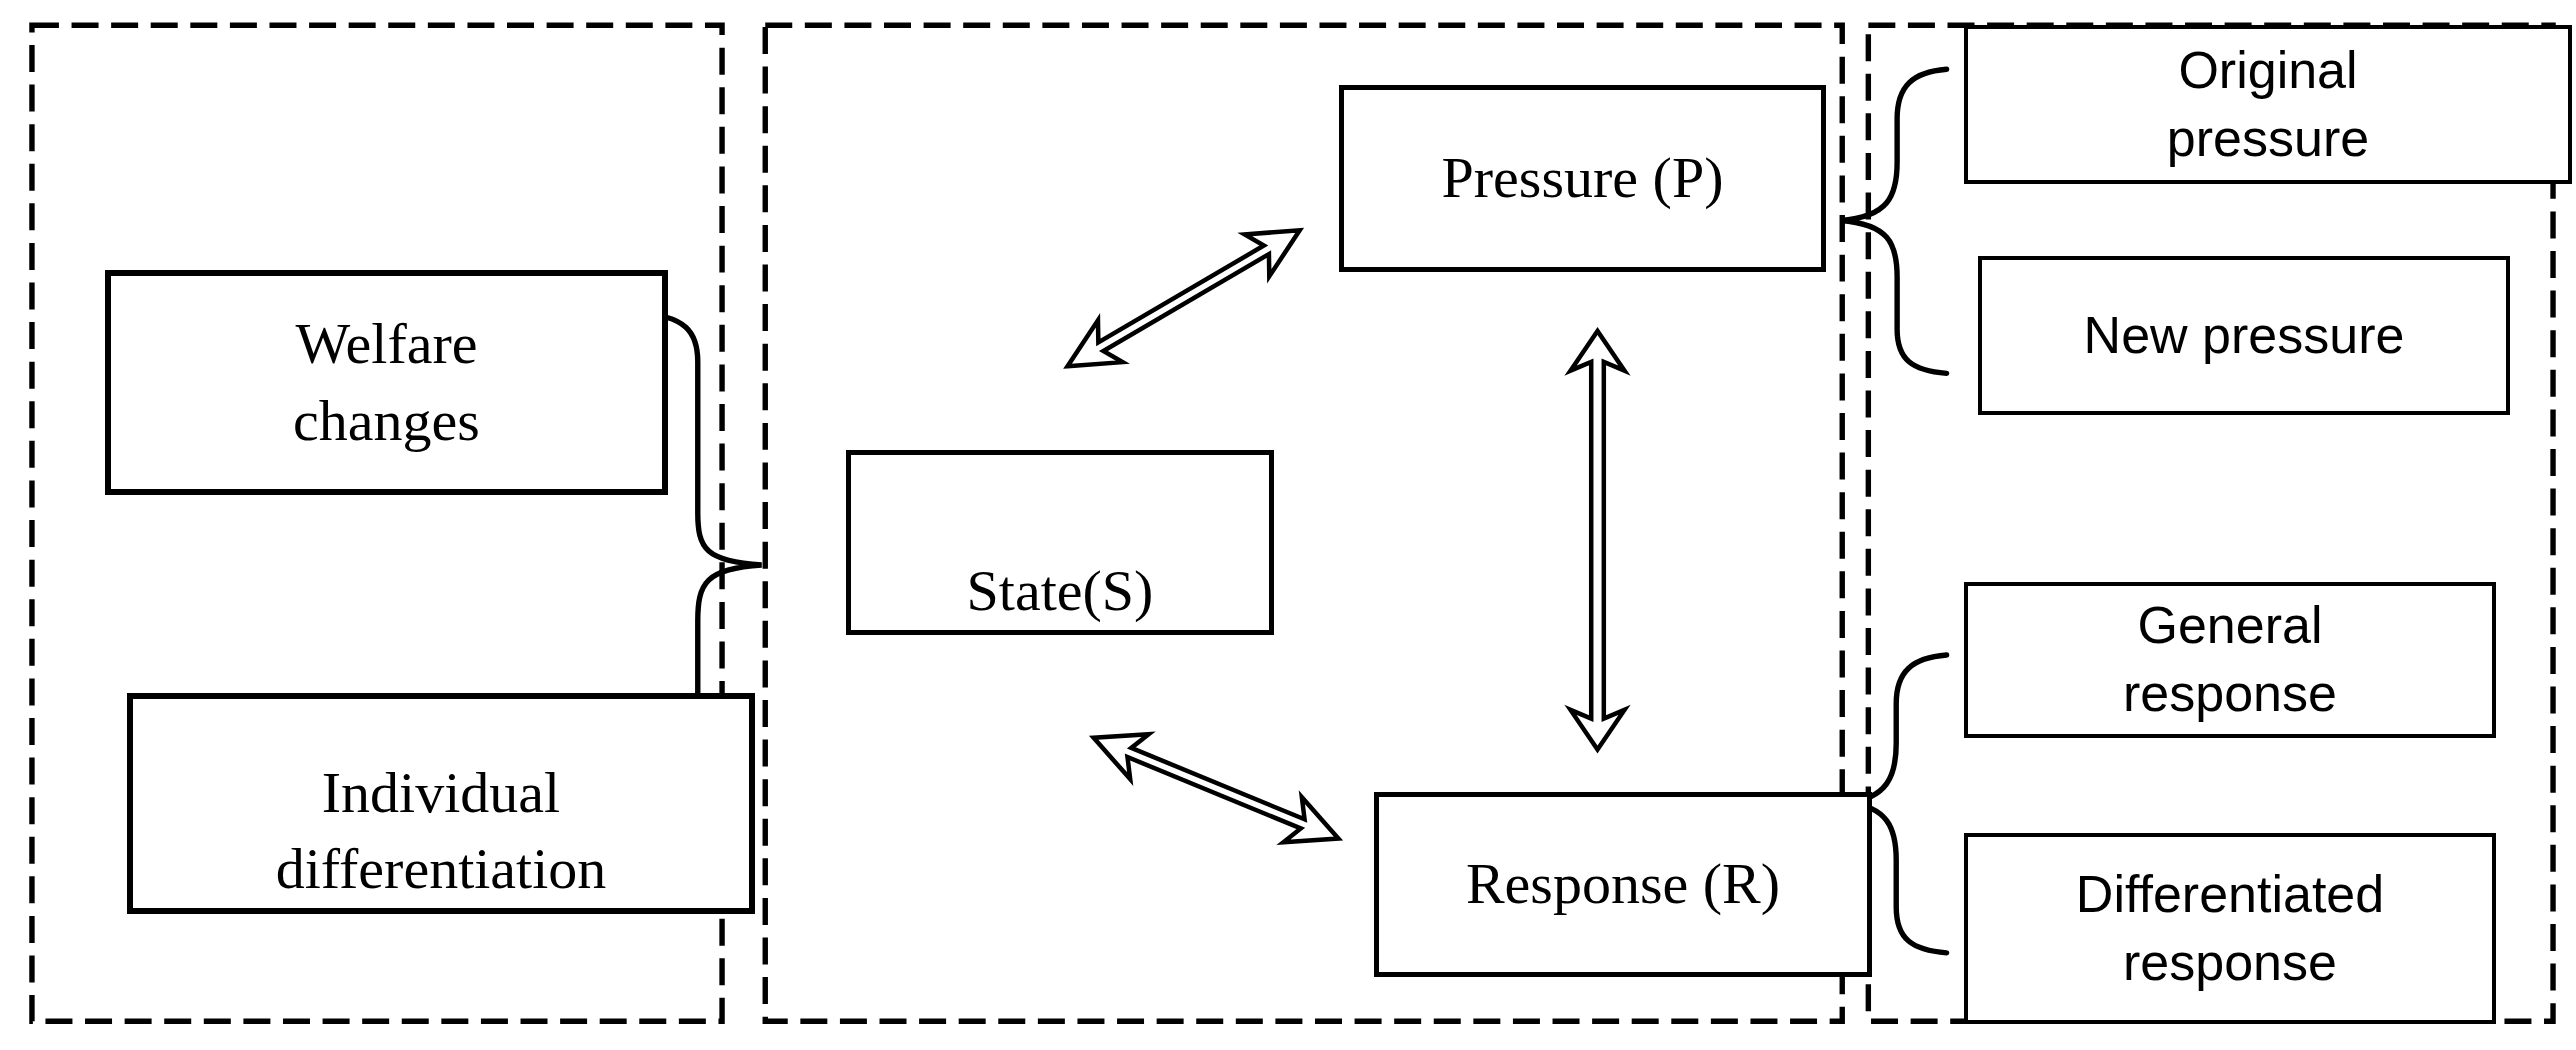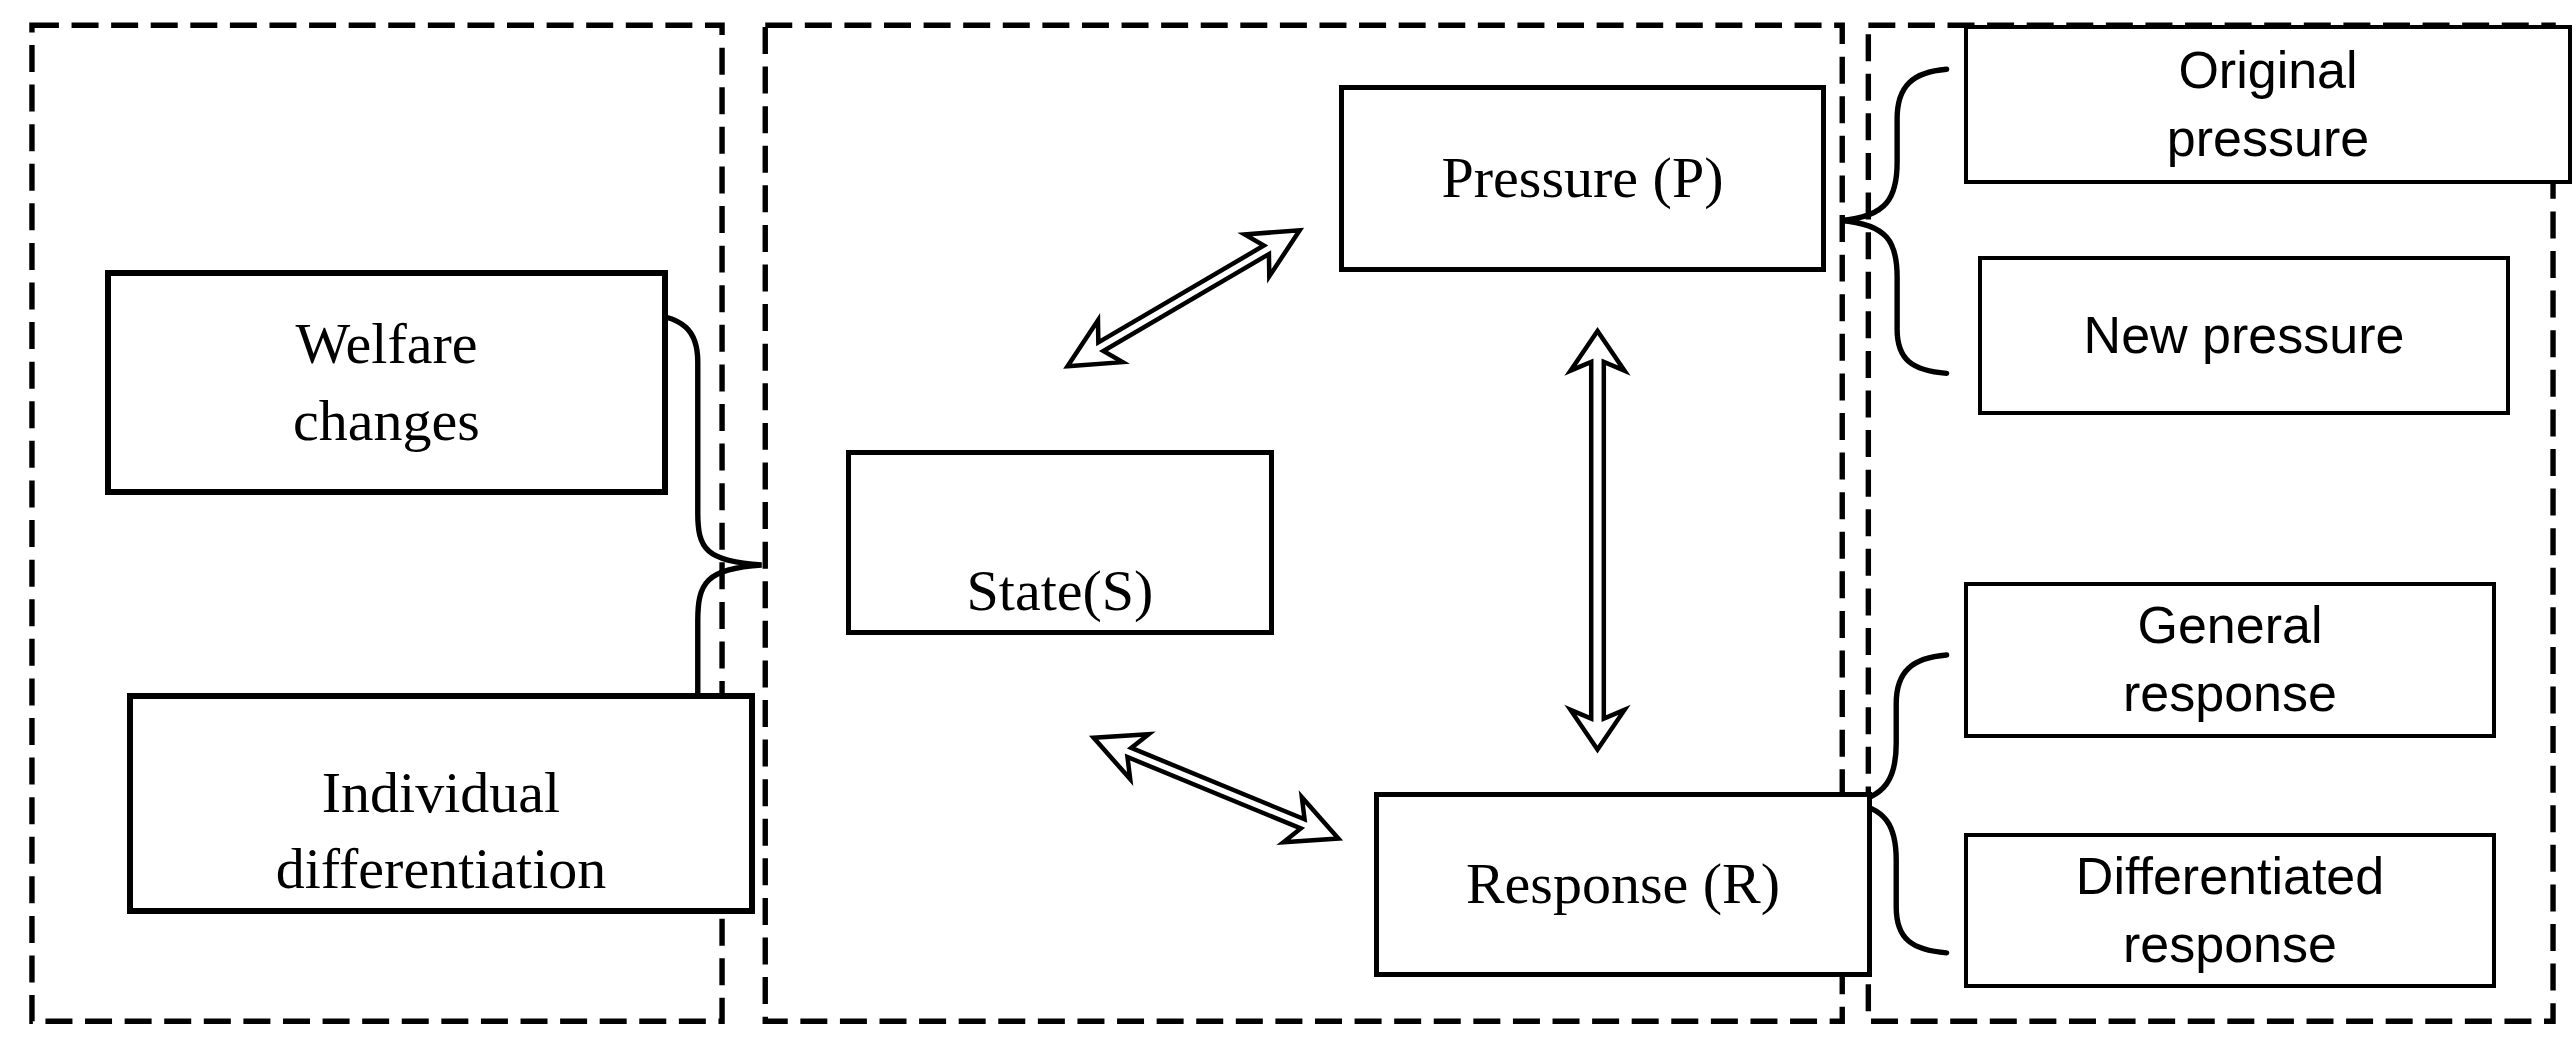--- a/index.html
+++ b/index.html
@@ -68,21 +68,21 @@
   }
   
   #box-welfare        { left: 77px;   top: 270px; width: 563px; height: 225px; text-align: center; }
   #box-individual     { left: 99px;  top: 693px; width: 628px; height: 221px; justify-content: flex-end; }
   #box-pressure       { left: 1311px; top: 85px;  width: 487px; height: 187px; }
   #box-state          { left: 818px;  top: 450px; width: 428px; height: 185px; justify-content: flex-end; }
   #box-response       { left: 1346px; top: 792px; width: 498px; height: 185px; }
   #box-original       { left: 1964px; top: 25px;  width: 608px; height: 159px; }
   #box-new            { left: 1964px; top: 256px; width: 532px; height: 159px; margin-left: 14px; }
   #box-general        { left: 1964px; top: 582px; width: 532px; height: 156px; text-align: right; }
-  #box-differentiated { left: 1964px; top: 833px; width: 532px; height: 155px; }
+  #box-differentiated { left: 1964px; top: 833px; width: 532px; height: 191px; }
 </style>
 </head>
 <body>
 
 <div id="canvas" style="background: rgb(255, 255, 255);">
 
   <svg id="wires" viewBox="0 0 2862 1167" xmlns="http://www.w3.org/2000/svg">
 
     <rect class="panel-rect" x="35" y="28" width="767" height="1107"></rect>
     <rect class="panel-rect" x="850" y="28" width="1197" height="1107"></rect>

